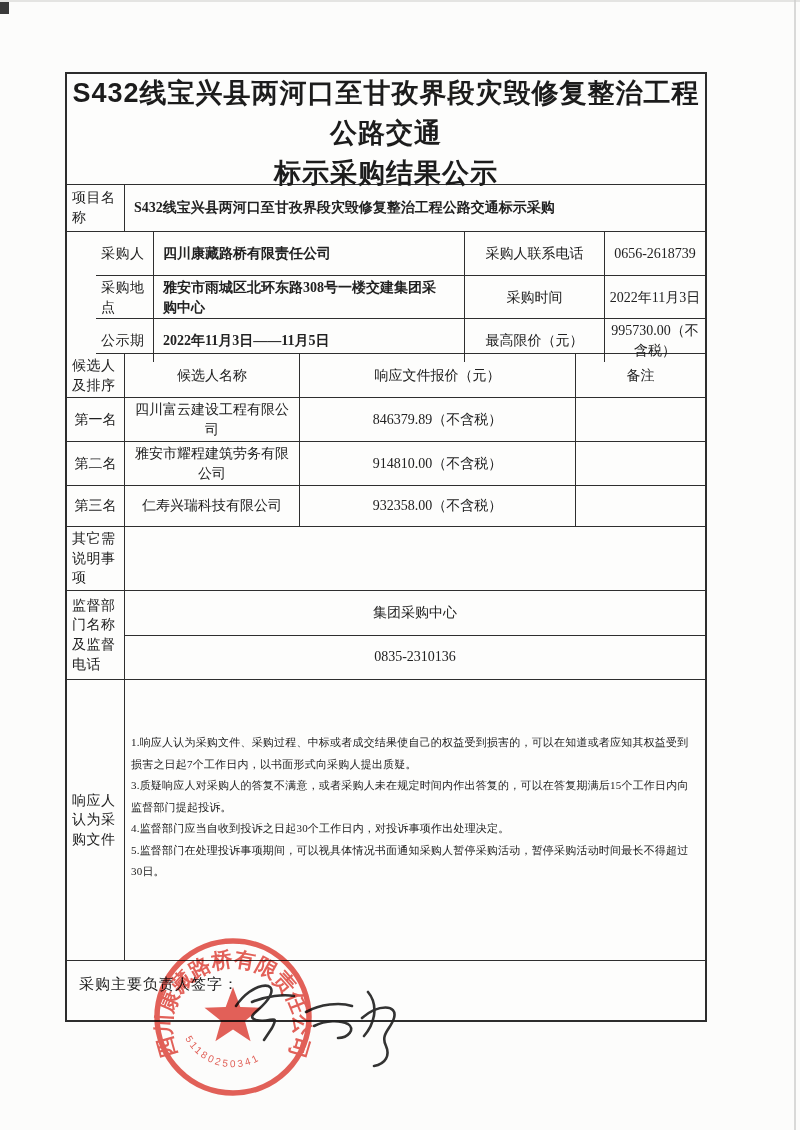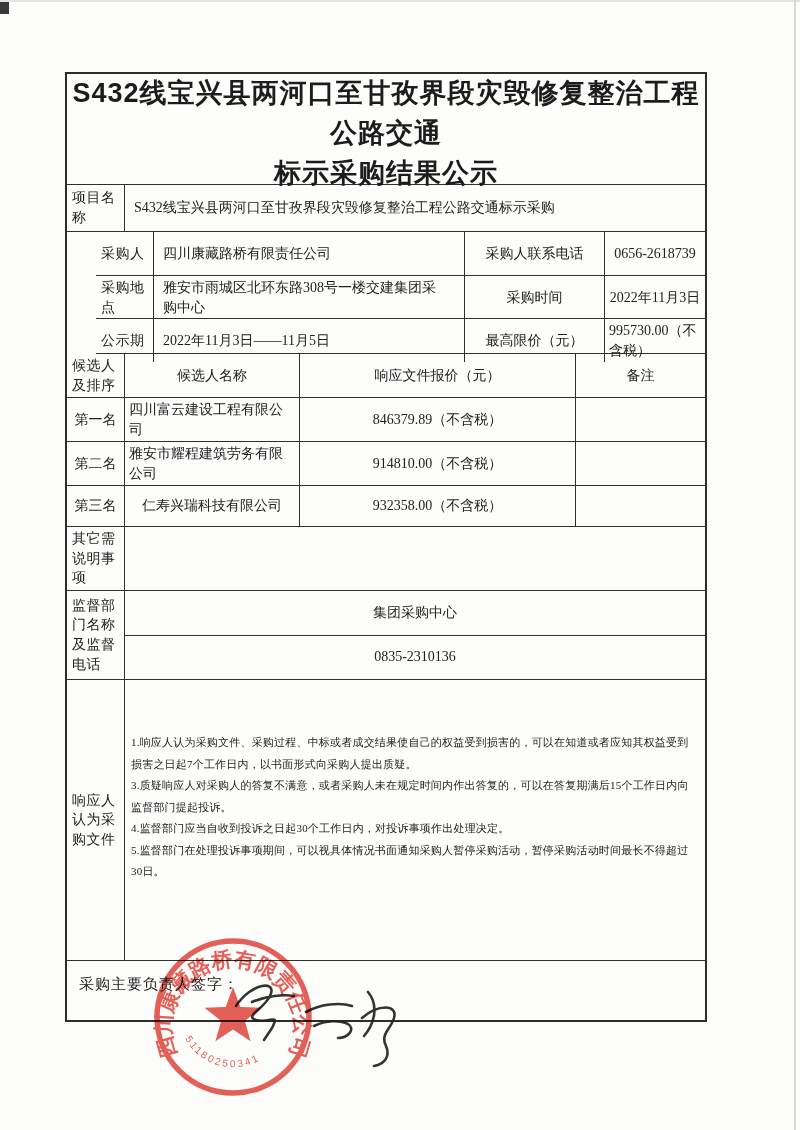--- a/index.html
+++ b/index.html
@@ -23,22 +23,22 @@
   }
   .row{display:grid;box-sizing:border-box;border-bottom:1.6px solid #2f2f2f;}
   .row:last-child{border-bottom:none;}
   .cols-2{grid-template-columns:57px 1fr;}
   .cols-4a{grid-template-columns:57px 311px 140px 1fr;margin-left:29px;}
   .cols-4b{grid-template-columns:57px 175px 276px 1fr;}
   .cols-1{grid-template-columns:1fr;}
   .cell{box-sizing:border-box;display:flex;align-items:center;font-size:14px;line-height:1.4;}
   .cell + .cell{border-left:1.6px solid #2f2f2f;}
   .lbl{padding:2px 3px 2px 5px;letter-spacing:.5px;}
-  .left{justify-content:flex-start;padding-left:9px;padding-right:20px;}
-  .center{justify-content:center;text-align:left;padding:2px 4px;}
+  .left{justify-content:flex-start;padding-left:9px;padding-right:20px;font-weight:bold;}
+  .center{justify-content:center;text-align:center;padding:2px 4px;}
 
   .h-title{height:111px;}
   .h-r2{height:47px;}
   .h-r3{height:44px;}
   .h-r4{height:43px;}
   .h-r5{height:35px;}
   .h-r6{height:44px;}
   .h-r7{height:44px;}
   .h-r8{height:44px;}
   .h-r9{height:41px;}

